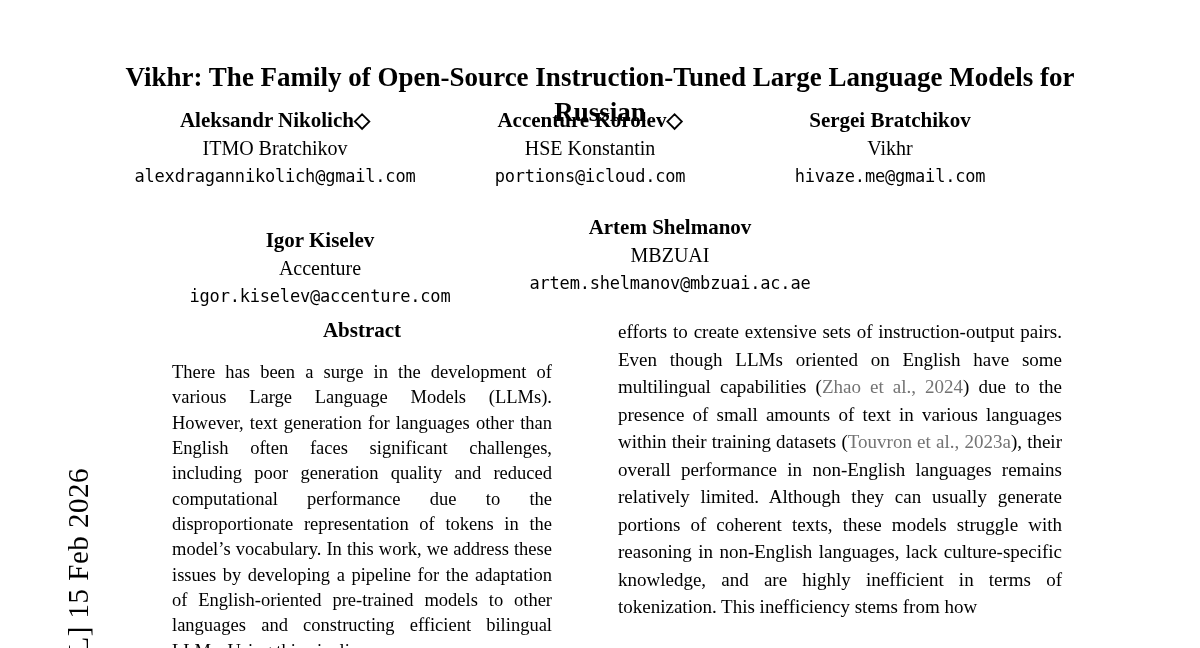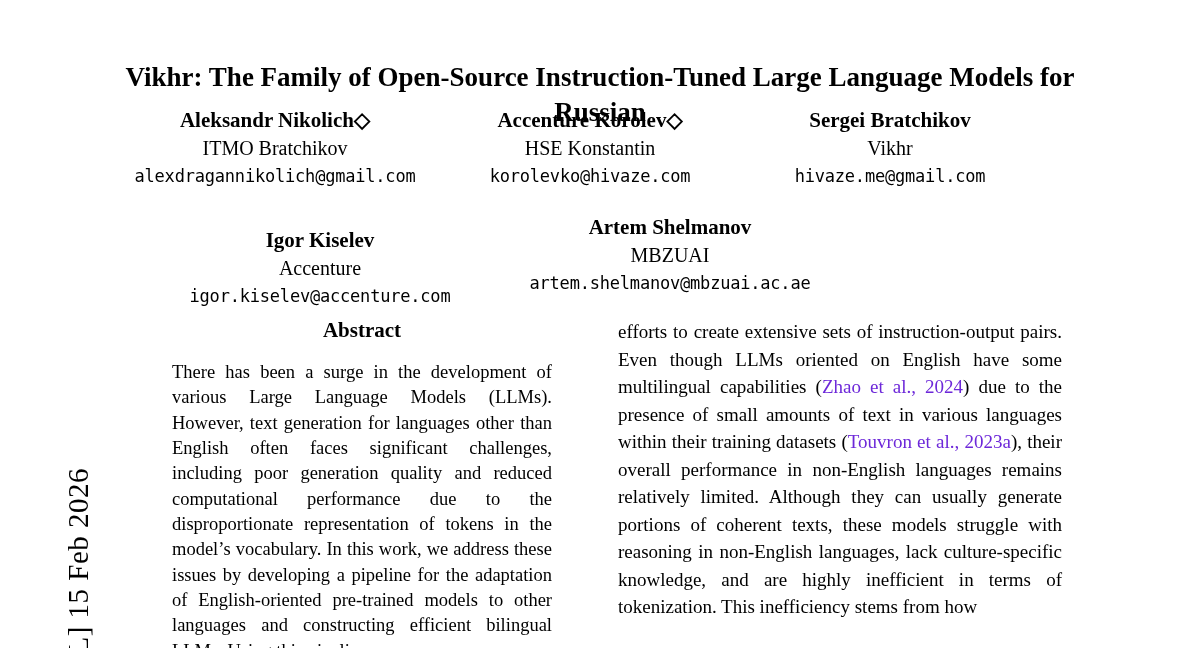--- a/index.html
+++ b/index.html
@@ -107,21 +107,21 @@
     line-height: 1.37;
     text-align: justify;
     text-justify: inter-word;
     hyphens: manual;
   }
   .col-right .body-text {
     font-size: 19px;
     line-height: 1.45;
   }
   a.cite {
-    color: #6d28d9;
+    color: #737373;
     text-decoration: none;
   }
 </style>
 </head>
 <body>
 
 <div class="page">
 
   <div class="arxiv-stamp">L]  15 Feb 2026</div>
 
@@ -131,21 +131,21 @@
 
     <div class="author-row row1">
       <div class="author-block">
         <div class="author-name">Aleksandr Nikolich◇</div>
         <div class="author-affil">ITMO Bratchikov</div>
         <div class="author-email">alexdragannikolich@gmail.com</div>
       </div>
       <div class="author-block">
         <div class="author-name">Accenture Korolev◇</div>
         <div class="author-affil">HSE Konstantin</div>
-        <div class="author-email">korolevko@hivaze.com</div>
+        <div class="author-email">portions@icloud.com</div>
       </div>
       <div class="author-block">
         <div class="author-name">Sergei Bratchikov</div>
         <div class="author-affil">Vikhr</div>
         <div class="author-email">hivaze.me@gmail.com</div>
       </div>
     </div>
 
     <div class="author-row row2">
       <div class="author-block">

